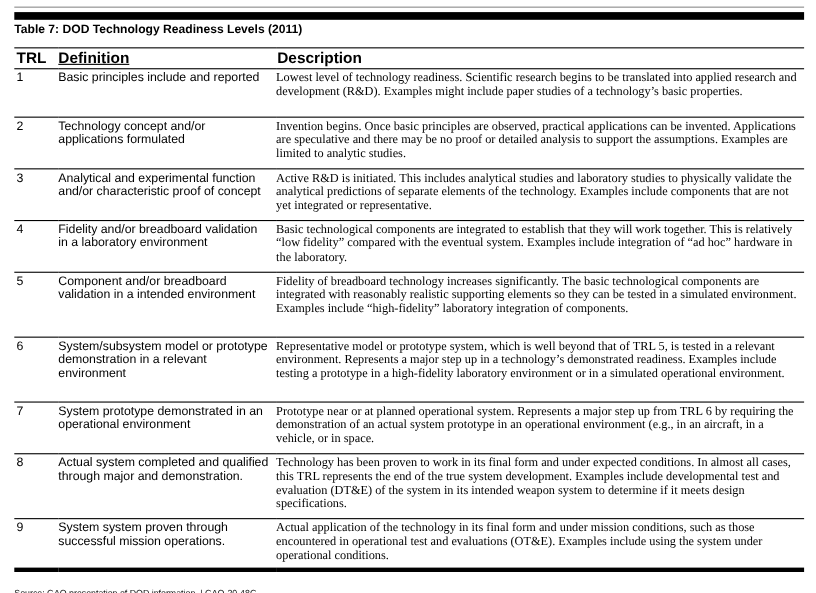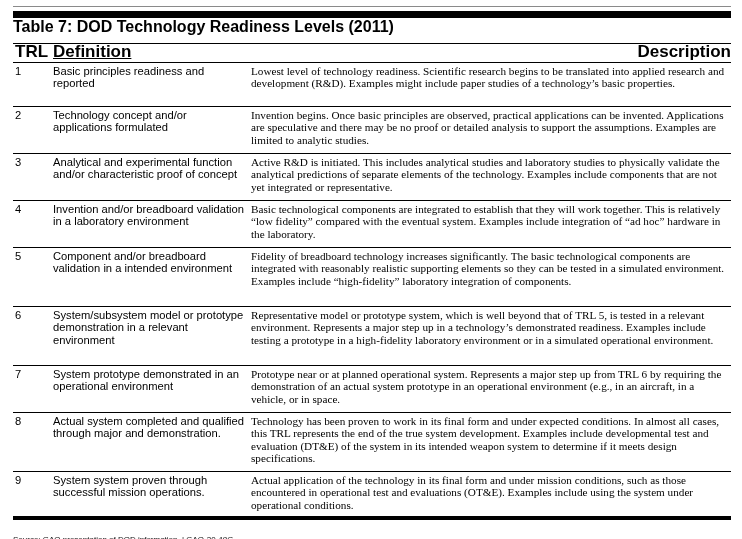--- a/index.html
+++ b/index.html
@@ -35,49 +35,49 @@
       top: 11px;
       width: 718px;
       height: 7px;
       background: #000;
     }
     .table-title {
       position: absolute;
       left: 0;
       top: 20px;
       font-weight: bold;
-      font-size: 16px;
+      font-size: 11px;
       line-height: 14px;
       white-space: nowrap;
     }
     table.trl-table {
       position: absolute;
       left: 0;
       top: 43px;
       width: 718px;
       border-collapse: collapse;
       table-layout: fixed;
       font-size: 11.2px;
       line-height: 12.4px;
     }
     table.trl-table col.c-trl { width: 40px; }
     table.trl-table col.c-def { width: 198px; }
     table.trl-table col.c-desc { width: 480px; }
     table.trl-table thead th {
       text-align: left;
       font-weight: bold;
-      font-size: 17px;
+      font-size: 14px;
       padding: 2px 0 3px 2px;
       border-top: 1.5px solid #000;
       border-bottom: 1.5px solid #000;
       height: 13px;
       vertical-align: middle;
     }
     table.trl-table thead th.h-def { padding-left: 0; text-decoration: underline; }
-    table.trl-table thead th.h-desc { padding-left: 1px; text-align: right; }
+    table.trl-table thead th.h-desc { padding-left: 1px; }
     table.trl-table tbody td {
       vertical-align: top;
       padding: 2px 0 2px 2px;
       border-bottom: 1.5px solid #000;
       text-align: left;
     }
     table.trl-table tbody td.def { padding-left: 0; padding-right: 6px; }
     table.trl-table tbody td.desc { padding-left: 0; padding-right: 4px; font-family: Liberation Serif, serif; }
     table.trl-table tbody tr:last-child td {
       border-bottom: 4px solid #000;
@@ -109,36 +109,36 @@
     <thead>
       <tr>
         <th class="h-trl">TRL</th>
         <th class="h-def">Definition</th>
         <th class="h-desc">Description</th>
       </tr>
     </thead>
     <tbody>
       <tr style="height:44px">
         <td class="trl">1</td>
-        <td class="def">Basic principles readiness and reported</td>
+        <td class="def">Basic principles include and reported</td>
         <td class="desc">Lowest level of technology readiness. Scientific research begins to be translated into applied research and development (R&amp;D). Examples might include paper studies of a technology’s basic properties.</td>
       </tr>
       <tr style="height:47px">
         <td class="trl">2</td>
         <td class="def">Technology concept and/or applications formulated</td>
         <td class="desc">Invention begins. Once basic principles are observed, practical applications can be invented. Applications are speculative and there may be no proof or detailed analysis to support the assumptions. Examples are limited to analytic studies.</td>
       </tr>
       <tr style="height:47px">
         <td class="trl">3</td>
         <td class="def">Analytical and experimental function and/or characteristic proof of concept</td>
         <td class="desc">Active R&amp;D is initiated. This includes analytical studies and laboratory studies to physically validate the analytical predictions of separate elements of the technology. Examples include components that are not yet integrated or representative.</td>
       </tr>
       <tr style="height:47px">
         <td class="trl">4</td>
-        <td class="def">Invention and/or breadboard validation in a laboratory environment</td>
+        <td class="def">Fidelity and/or breadboard validation in a laboratory environment</td>
         <td class="desc">Basic technological components are integrated to establish that they will work together. This is relatively “low fidelity” compared with the eventual system. Examples include integration of “ad hoc” hardware in the laboratory.</td>
       </tr>
       <tr style="height:59px">
         <td class="trl">5</td>
         <td class="def">Component and/or breadboard validation in a intended environment</td>
         <td class="desc">Fidelity of breadboard technology increases significantly. The basic technological components are integrated with reasonably realistic supporting elements so they can be tested in a simulated environment. Examples include “high-fidelity” laboratory integration of components.</td>
       </tr>
       <tr style="height:59px">
         <td class="trl">6</td>
         <td class="def">System/subsystem model or prototype demonstration in a relevant environment</td>

